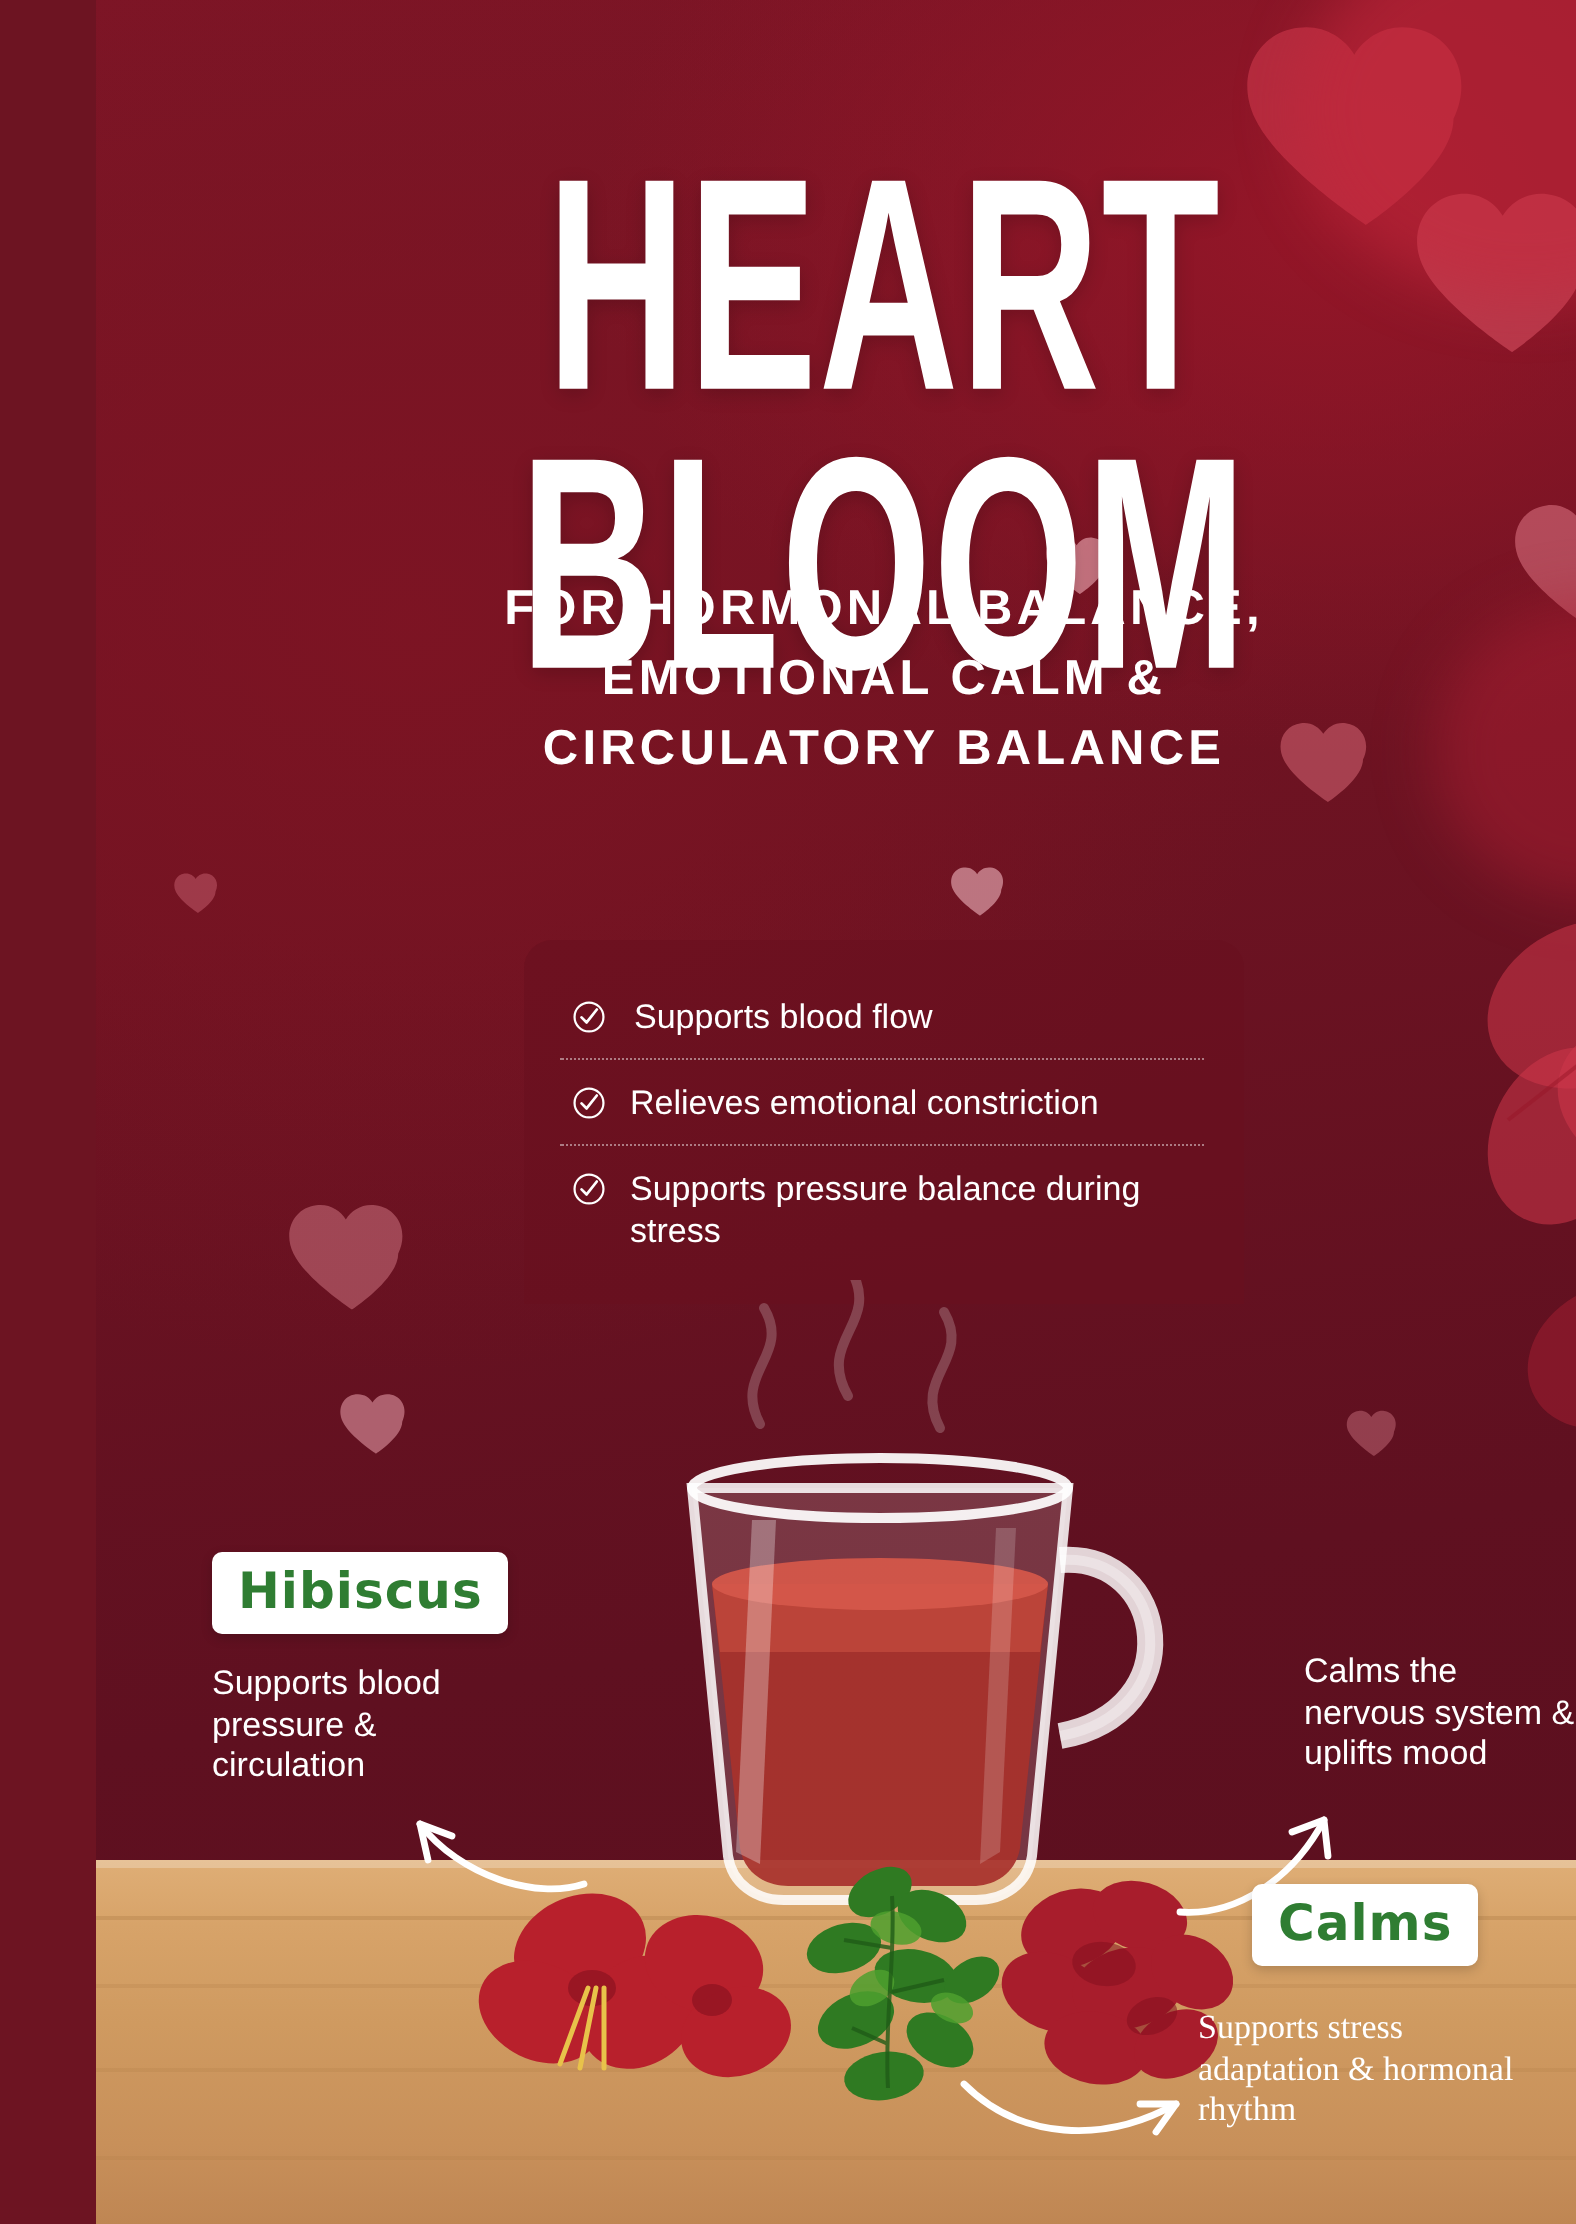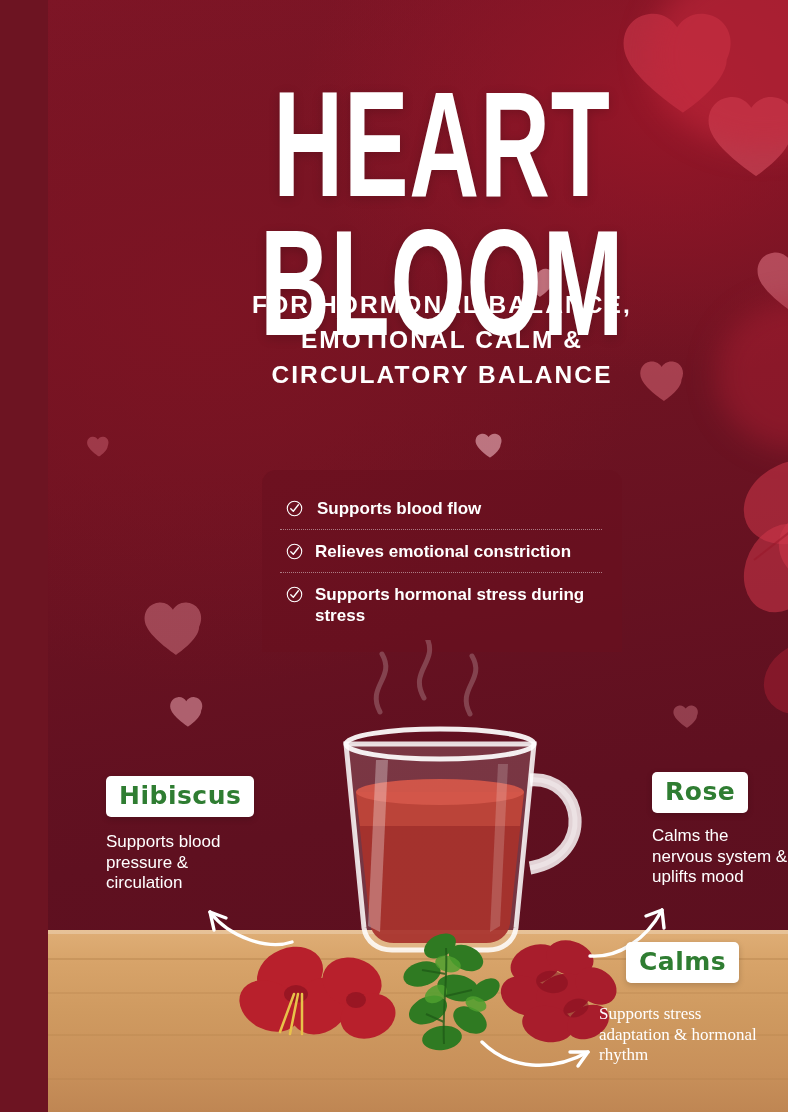--- a/index.html
+++ b/index.html
@@ -98,21 +98,21 @@
     padding: 6px 0 9px 6px;
   }
   .benefit + .benefit { border-top: 1px dotted rgba(255,255,255,0.45); padding-top: 11px; gap: 12px; }
   .benefit .tick {
     flex: 0 0 auto;
     width: 17px; height: 17px;
     margin-top: 2px;
   }
   .benefit .btxt {
     color: #ffffff;
-    font-weight: bold;
+    font-weight: normal;
     font-size: 17px;
     line-height: 1.28;
   }
 
   
   .mug-wrap { position: absolute; left: 236px; top: 640px; width: 320px; height: 340px; }
   .steam { position: absolute; opacity: .38; }
 
   
   .tag {
@@ -246,21 +246,21 @@
       </span>
       <span class="btxt">Relieves emotional constriction</span>
     </div>
     <div class="benefit">
       <span class="tick">
         <svg width="17" height="17" viewBox="0 0 20 20">
             <circle cx="10" cy="10" r="8.5" fill="none" stroke="#ffffff" stroke-width="1.3"></circle>
             <path d="M5.6 10.2 L8.6 13.2 L14.6 5.6" fill="none" stroke="#ffffff" stroke-width="1.6" stroke-linecap="round" stroke-linejoin="round"></path>
           </svg>
       </span>
-      <span class="btxt">Supports hormonal stress during stress</span>
+      <span class="btxt">Supports pressure balance during stress</span>
     </div>
   </div>
 
   <div class="table-top">
     <div class="grain" style="top:28px;"></div>
     <div class="grain" style="top:62px;opacity:.6;"></div>
     <div class="grain" style="top:104px;opacity:.5;"></div>
     <div class="grain" style="top:148px;opacity:.45;"></div>
   </div>
 
@@ -356,21 +356,20 @@
 
   <div class="tag" style="left:58px;top:776px;">Hibiscus</div>
   <div class="tagdesc" style="left:58px;top:832px;width:152px;">Supports blood pressure &amp; circulation</div>
   <div class="arrow" style="left:140px;top:880px;">
     <svg width="110" height="70" viewBox="0 0 110 70">
       <path d="M104 62 C80 70 42 58 22 32" fill="none" stroke="#ffffff" stroke-width="3.4" stroke-linecap="round"></path>
       <path d="M22 32 L38 38 M22 32 L26 50" fill="none" stroke="#ffffff" stroke-width="3.4" stroke-linecap="round"></path>
     </svg>
   </div>
 
-  <div class="tag" style="left:604px;top:772px;">Rose</div>
   <div class="tagdesc" style="left:604px;top:826px;width:140px;">Calms the nervous system &amp; uplifts mood</div>
   <div class="arrow" style="left:536px;top:900px;">
     <svg width="100" height="62" viewBox="0 0 100 62">
       <path d="M6 56 C34 58 62 40 78 10" fill="none" stroke="#ffffff" stroke-width="3.4" stroke-linecap="round"></path>
       <path d="M78 10 L62 16 M78 10 L80 28" fill="none" stroke="#ffffff" stroke-width="3.4" stroke-linecap="round"></path>
     </svg>
   </div>
 
   <div class="tag" style="left:578px;top:942px;">Calms</div>
   <div class="tagdesc" style="left:551px;top:1004px;width:160px;font-family:Liberation Serif, serif;">Supports stress adaptation &amp; hormonal rhythm</div>

